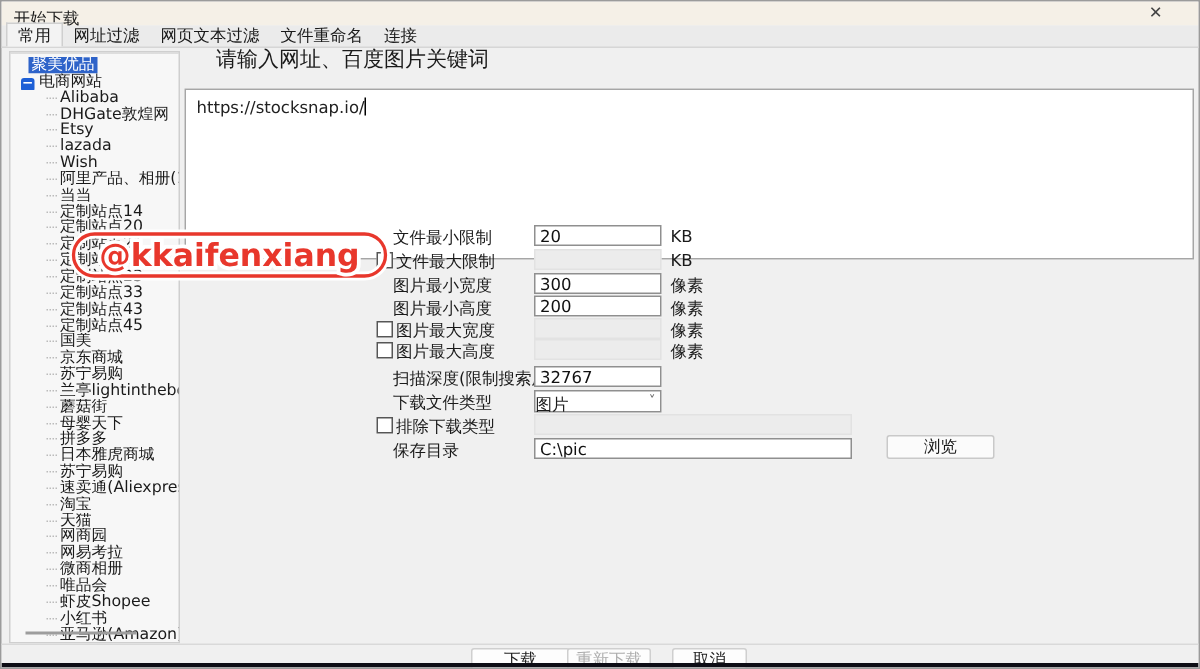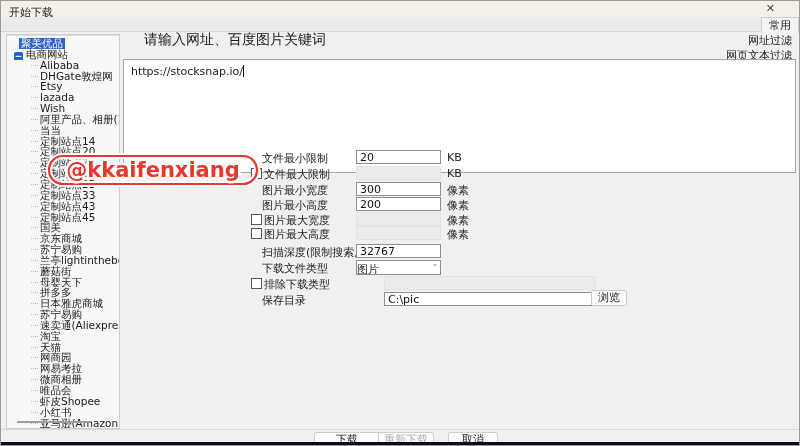--- a/index.html
+++ b/index.html
@@ -5,21 +5,21 @@
   html,body{margin:0;padding:0;background:#d9d9d9;}
   .dialog{position:relative;width:800px;height:446px;background:#f0f0f0;
     border:1px solid #9b9b9b;box-sizing:border-box;overflow:hidden;
     font-family:"DejaVu Sans","Liberation Sans",sans-serif;color:#1a1a1a;}
   
   .titlebar{position:absolute;left:0;top:0;right:0;height:16px;background:#f5f0e7;}
   .title{font-size:11px;line-height:16px;padding-left:8px;display:inline-block;}
   .close{position:absolute;right:24px;top:1px;font-size:11px;color:#444;line-height:14px;}
   
   .tabbar{position:absolute;left:0;top:16px;right:0;height:15px;background:#ebebeb;
-    border-bottom:1px solid #d6d6d6;display:flex;align-items:flex-end;padding-left:3px;box-sizing:border-box;flex-direction:column;}
+    border-bottom:1px solid #d6d6d6;display:flex;align-items:flex-end;padding-left:3px;box-sizing:border-box;}
   .tab{font-size:11px;line-height:13px;padding:1px 7px 1px 7px;white-space:nowrap;}
   .tab.active{background:#f3f3f3;border:1px solid #cfcfcf;border-bottom:none;}
   
   .tree{position:absolute;left:5px;top:33px;width:114px;height:395px;background:#f7f7f7;
     border:1px solid #cfcfcf;box-sizing:border-box;overflow:hidden;font-size:10.5px;
     background-image:linear-gradient(to bottom,rgba(190,190,190,.45) 1px,transparent 1px);}
   .trows{padding-top:3px;}
   .trow{height:10.85px;line-height:10.85px;white-space:nowrap;position:relative;overflow:hidden;}
   .trow.root{padding-left:12px;}
   .trow.group{padding-left:7px;}
@@ -37,26 +37,26 @@
   .caret{display:inline-block;width:1px;height:12px;background:#000;vertical-align:-2px;}
   
   .frow{position:absolute;left:0;right:0;height:16px;font-size:11px;}
   .flabel{position:absolute;left:261px;top:1px;white-space:nowrap;}
   .flabel.after-cb{left:263px;}
   .fcheck{position:absolute;left:250px;top:2px;width:9px;height:9px;background:#fff;
     border:1px solid #565656;box-sizing:content-box;}
   .finput{position:absolute;left:355px;top:0;width:85px;height:14px;border:1px solid #8f8f8f;
     background:#fff;font-size:11px;padding:0 3px;box-sizing:border-box;font-family:inherit;color:#111;}
   .finput.dis{background:#ececec;border-color:#e2e2e2;}
-  .finput.wide{width:212px;margin-left:28px;}
+  .finput.wide{width:212px;}
   .fselect{position:absolute;left:355px;top:0;width:85px;height:15px;border:1px solid #8f8f8f;
     background:#fff;box-sizing:border-box;padding:1px 0;}
   .fselect .arrow{position:absolute;right:3px;top:2px;font-size:9px;color:#666;}
   .funit{position:absolute;left:446px;top:1px;}
-  .browse{position:absolute;left:590px;top:-2px;width:36px;height:16px;border:1px solid #c9c9c9;
+  .browse{position:absolute;left:590px;top:-2px;width:72px;height:16px;border:1px solid #c9c9c9;
     background:#fbfbfb;font-size:11px;text-align:center;line-height:14px;border-radius:2px;box-sizing:border-box;}
   
   .btnbar{position:absolute;left:0;right:0;top:428px;height:16px;border-top:1px solid #d9d9d9;background:#f0f0f0;}
   .btn{position:absolute;top:2px;height:14px;background:#fdfdfd;border:1px solid #cfcfcf;
     border-radius:2px;font-size:11px;line-height:11px;text-align:center;box-sizing:border-box;color:#222;font-family:inherit;padding:0;}
   .btn.dis{color:#adadad;}
   .bottomstrip{position:absolute;left:0;right:0;bottom:0;height:3px;background:#0d0d15;}
   
   .watermark{position:absolute;left:44px;top:151px;width:216px;height:36px;pointer-events:none;}
 </style>

